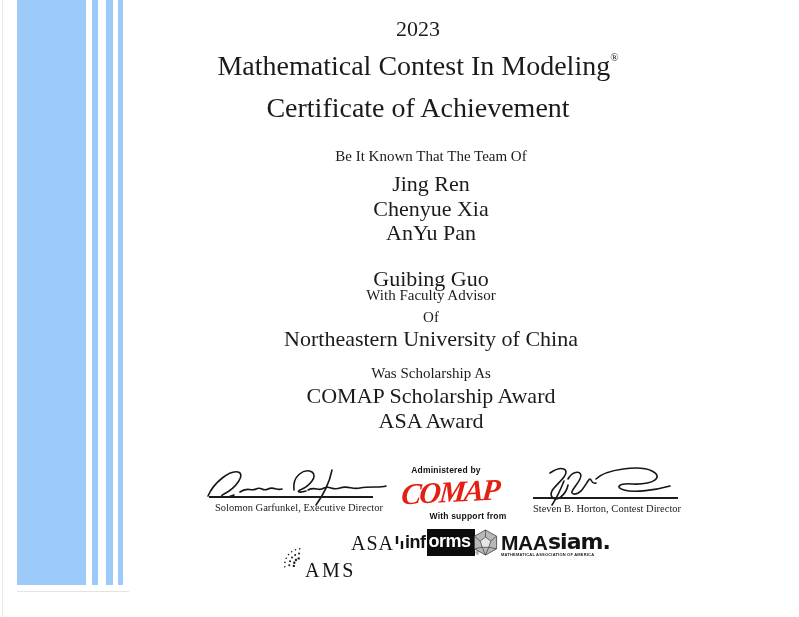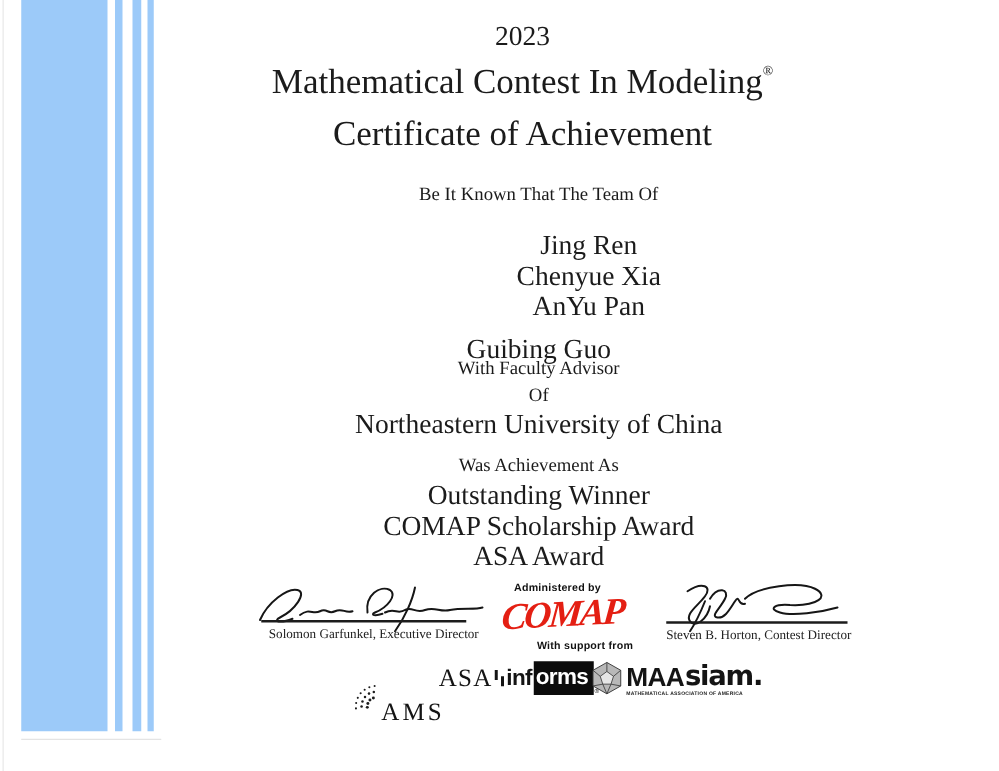--- a/index.html
+++ b/index.html
@@ -16,21 +16,21 @@
   
   .tline{position:absolute;left:123px;width:616px;text-align:center;white-space:nowrap;}
   .tline.head{left:110px;}
   .year{top:16px;font-size:22px;}
   .title{top:50px;font-size:28px;}
   .title .reg{font-size:11px;vertical-align:14px;}
   .subtitle{top:92px;font-size:28px;}
   .small-line{font-size:15px;}
   .big-line{font-size:22px;line-height:24.5px;}
   .team-intro{top:148px;}
-  .names{top:184px;padding-left:40px;}
+  .names{top:172px;}
   .advisor-intro{top:254px;margin-top:33px;}
   .advisor{top:267px;}
   .of-label{top:309px;}
   .institution{top:327px;}
   .designated{top:365px;}
   .awards{top:384px;}
   
   .sig-svg{position:absolute;}
   .sig-left{left:200px;top:464px;}
   .sig-right{left:532px;top:461px;}
@@ -85,23 +85,22 @@
   <div class="tline small-line team-intro">Be It Known That The Team Of</div>
   <div class="tline names">
     <div class="big-line">Jing Ren</div>
     <div class="big-line">Chenyue Xia</div>
     <div class="big-line">AnYu Pan</div>
   </div>
   <div class="tline small-line advisor-intro">With Faculty Advisor</div>
   <div class="tline big-line advisor">Guibing Guo</div>
   <div class="tline small-line of-label">Of</div>
   <div class="tline big-line institution">Northeastern University of China</div>
-  <div class="tline small-line designated">Was Achievement As</div>
+  <div class="tline small-line designated">Was Scholarship As</div>
   <div class="tline awards">
-    <div class="big-line">Outstanding Winner</div>
     <div class="big-line">COMAP Scholarship Award</div>
     <div class="big-line">ASA Award</div>
   </div>
 
   <svg class="sig-svg sig-left" width="190" height="42" viewBox="0 0 190 42">
     <g fill="none" stroke="#161616" stroke-width="1.6" stroke-linecap="round">
       <path d="M8 32 C14 18 30 6 38 8 C46 10 36 24 24 30 C18 33 24 35 34 31"></path>
       <path d="M40 28 C48 22 50 28 56 25 C62 22 62 28 68 25 C74 22 76 27 82 25"></path>
       <path d="M94 26 C92 12 104 4 112 8 C118 12 110 22 100 26 C96 28 100 29 106 27"></path>
       <path d="M108 26 C116 22 118 28 124 24 C130 21 132 27 140 24 C148 21 152 26 160 24 C170 22 180 24 186 22"></path>

